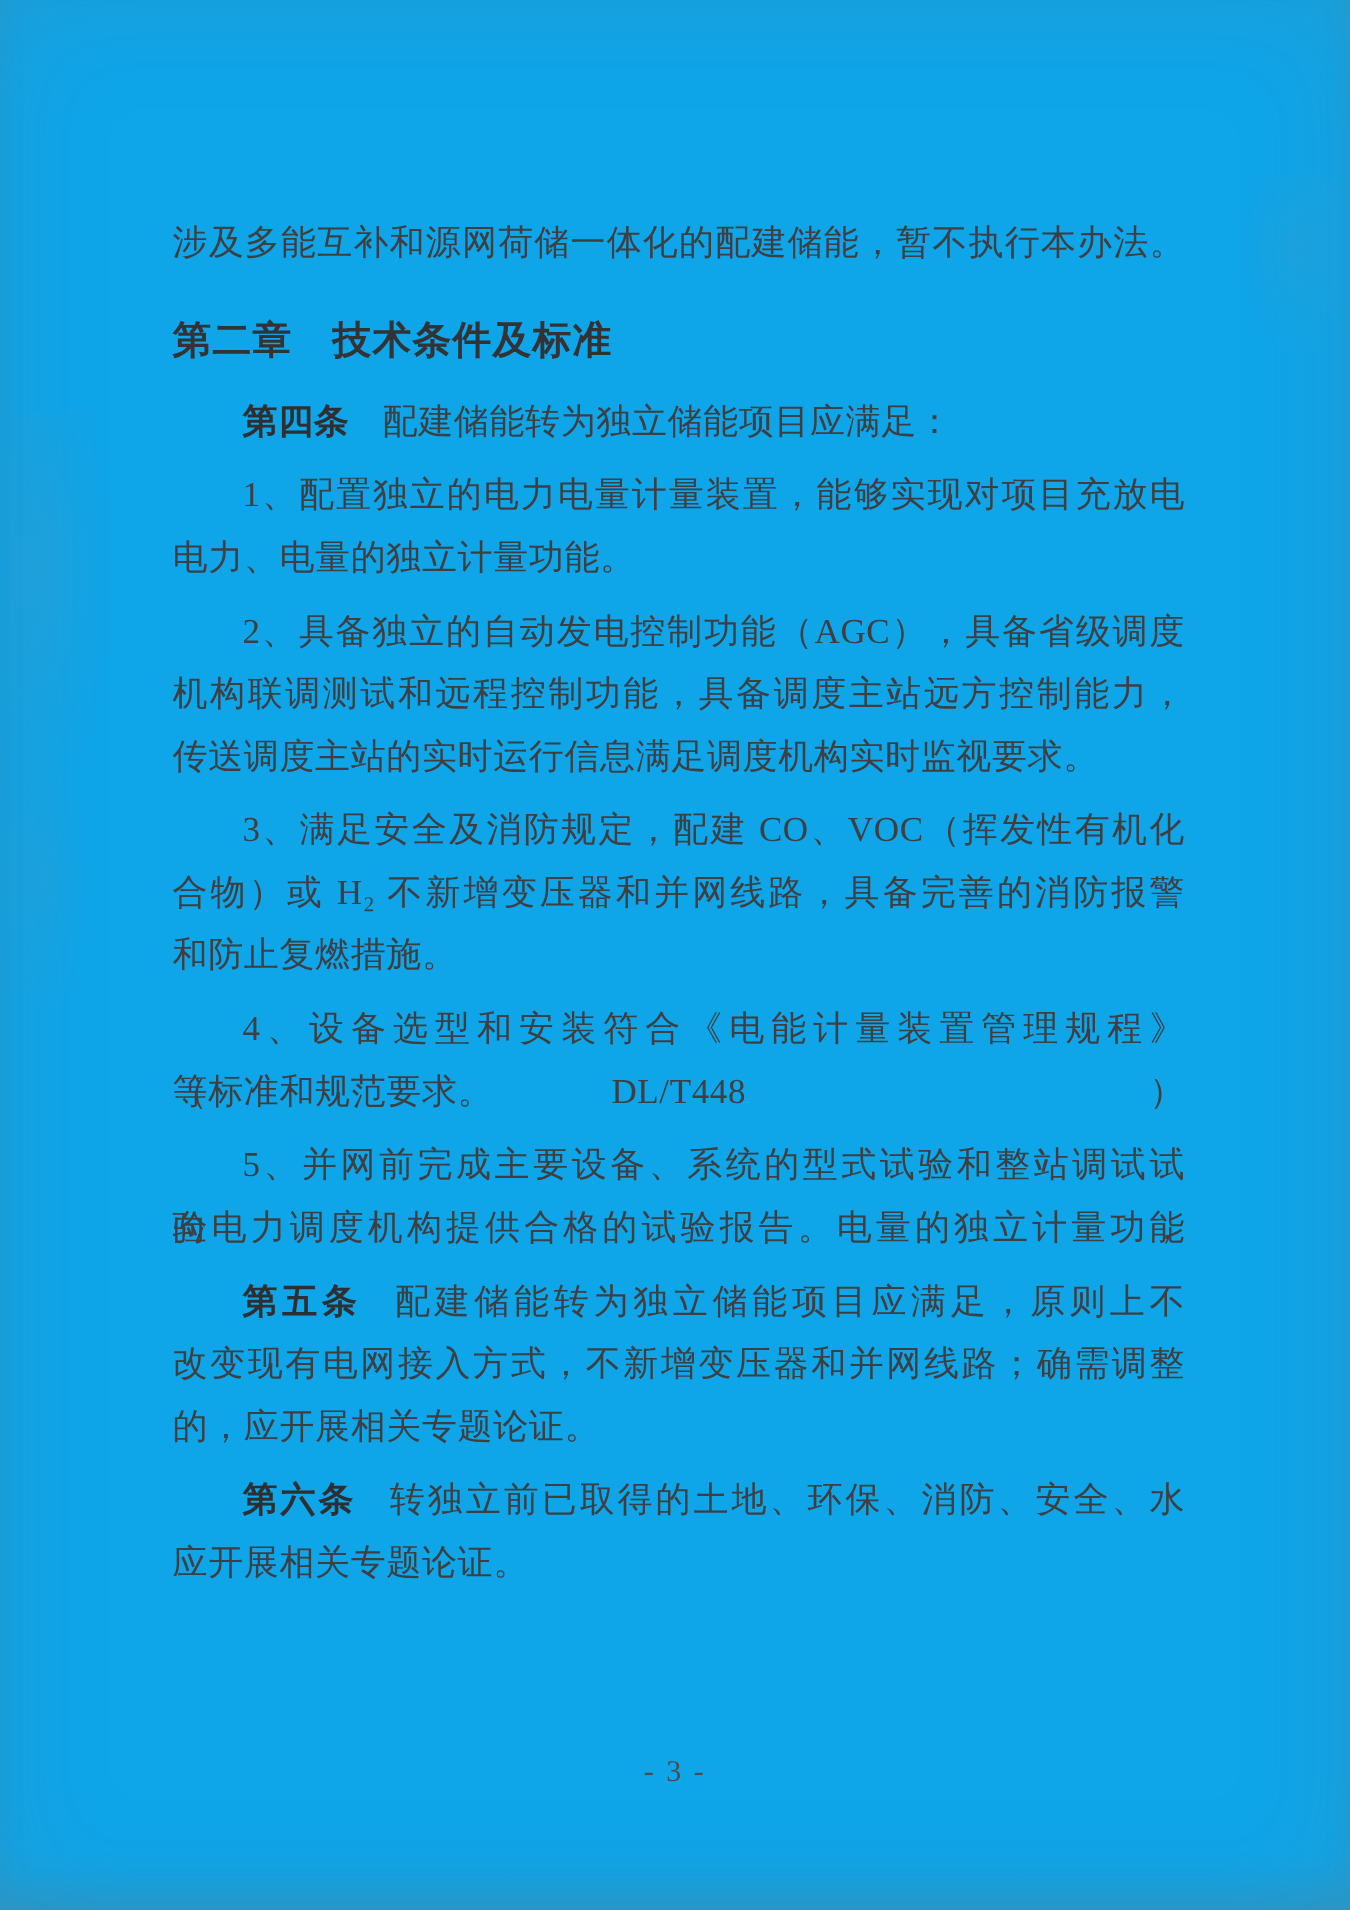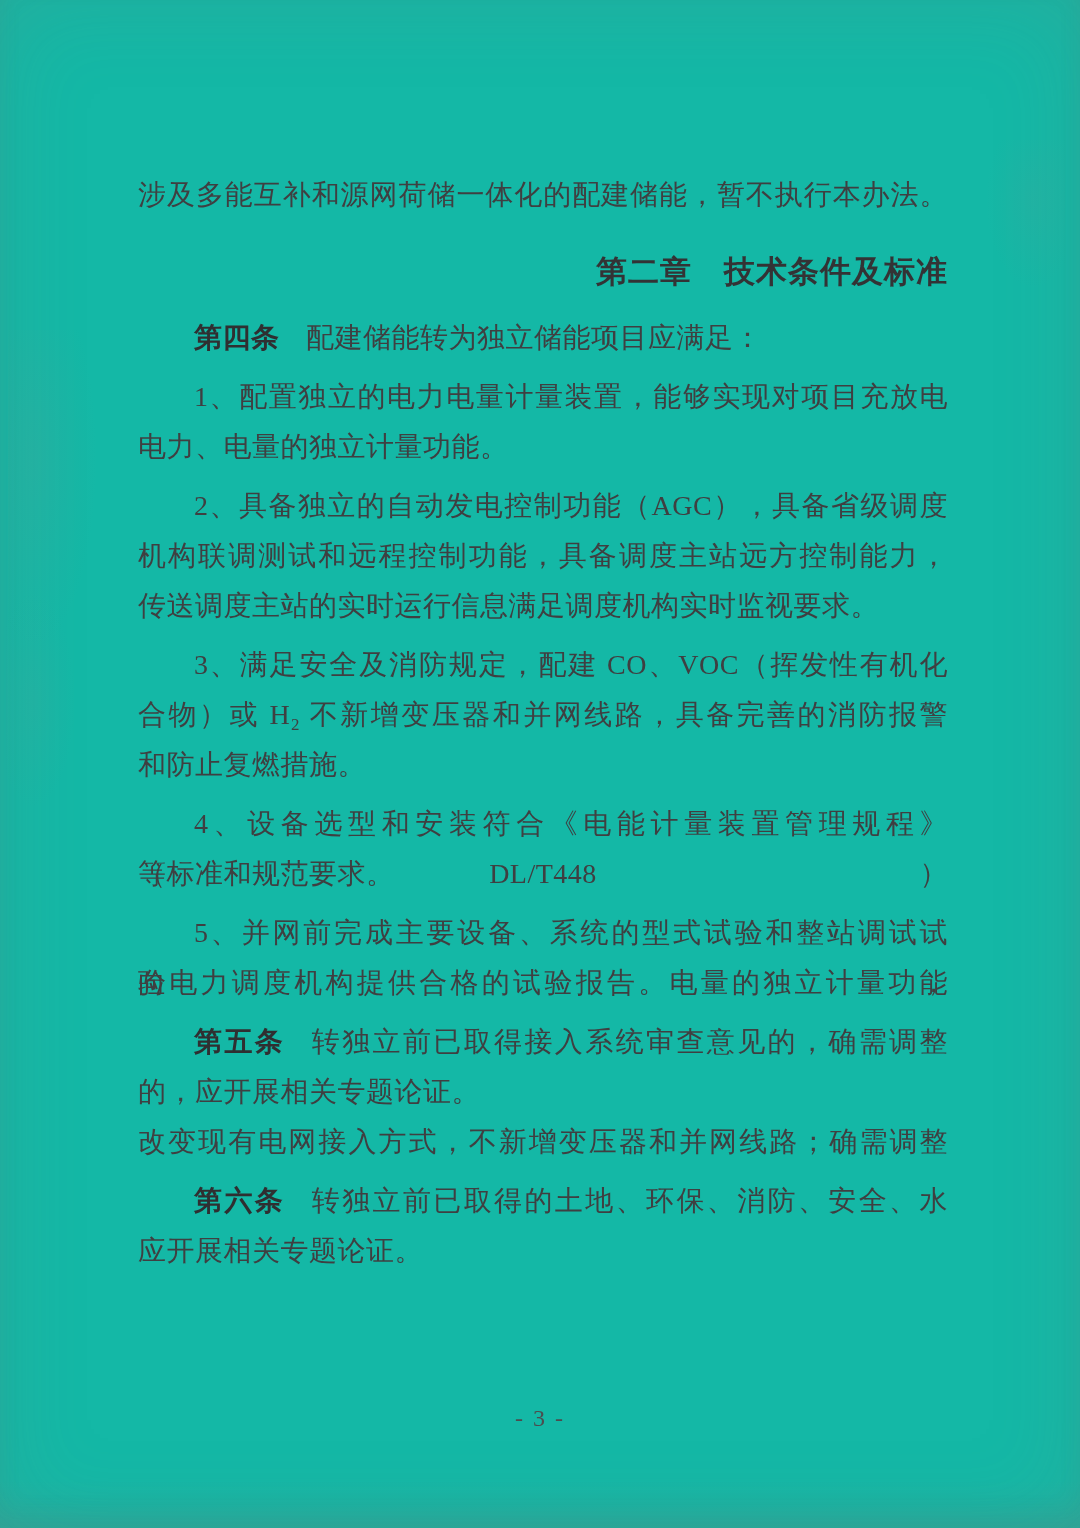--- a/index.html
+++ b/index.html
@@ -1,21 +1,21 @@
 <!DOCTYPE html>
 <html><head>
 <meta charset="utf-8">
 <style>
   html, body { margin: 0; padding: 0; background: #e9e9e7; }
   .page {
     position: relative;
     width: 1080px;
     height: 1528px;
     margin: 0 auto;
-    background: #14b8a6;
+    background: #0ea5e9;
     overflow: hidden;
     box-shadow: inset 0 0 90px rgba(120,120,118,0.18), inset 0 -14px 22px rgba(100,100,98,0.10);
     font-family: "Liberation Serif", "DejaVu Serif", serif;
     color: #3f3f41;
   }
   
   .smudge { position: absolute; pointer-events: none; }
   .smudge-a { left: 8px;  top: 330px; width: 90px;  height: 320px;
     background: radial-gradient(ellipse at 30% 40%, rgba(140,140,138,0.10), rgba(140,140,138,0) 70%); }
   .smudge-b { left: 6px;  top: 590px; width: 70px;  height: 220px;
@@ -39,21 +39,21 @@
     letter-spacing: 0.5px;
     white-space: normal;
   }
   .fill { text-align-last: justify; }
   .indent { text-indent: 2em; }
   .para { margin-top: 9px; }
   .chapter {
     margin: 24px 0 13px 0;
     height: 56px;
     line-height: 56px;
-    text-align: right;
+    text-align: left;
     font-family: "Liberation Sans", "DejaVu Sans", sans-serif;
     font-weight: 700;
     font-size: 31px;
     color: #333335;
     letter-spacing: 1px;
   }
   .article-label {
     font-family: Liberation Mono, monospace;
     font-weight: 700;
     color: #2f2f31;
@@ -103,24 +103,24 @@
     <div class="line fill">合物）或 H₂ 不新增变压器和并网线路，具备完善的消防报警</div>
     <div class="line">和防止复燃措施。</div>
 
     <div class="line indent fill para">4、设备选型和安装符合《电能计量装置管理规程》（DL/T448）</div>
     <div class="line">等标准和规范要求。</div>
 
     <div class="line indent fill para">5、并网前完成主要设备、系统的型式试验和整站调试试验，</div>
     <div class="line fill">向电力调度机构提供合格的试验报告。电量的独立计量功能</div>
 
     <div class="line indent fill para">
-      <span class="article-label">第五条</span><span>转独立前已取得接入系统审查意见的，确需调整</span>
+      <span class="article-label">第五条</span><span>配建储能转为独立储能项目应满足，原则上不</span>
     </div>
+    <div class="line fill">改变现有电网接入方式，不新增变压器和并网线路；确需调整</div>
     <div class="line">的，应开展相关专题论证。</div>
-    <div class="line fill">改变现有电网接入方式，不新增变压器和并网线路；确需调整</div>
 
     <div class="line indent fill para">
       <span class="article-label">第六条</span><span>转独立前已取得的土地、环保、消防、安全、水</span>
     </div>
     <div class="line">应开展相关专题论证。</div>
 
   </div>
 
   <div class="page-number">- 3 -</div>
 

